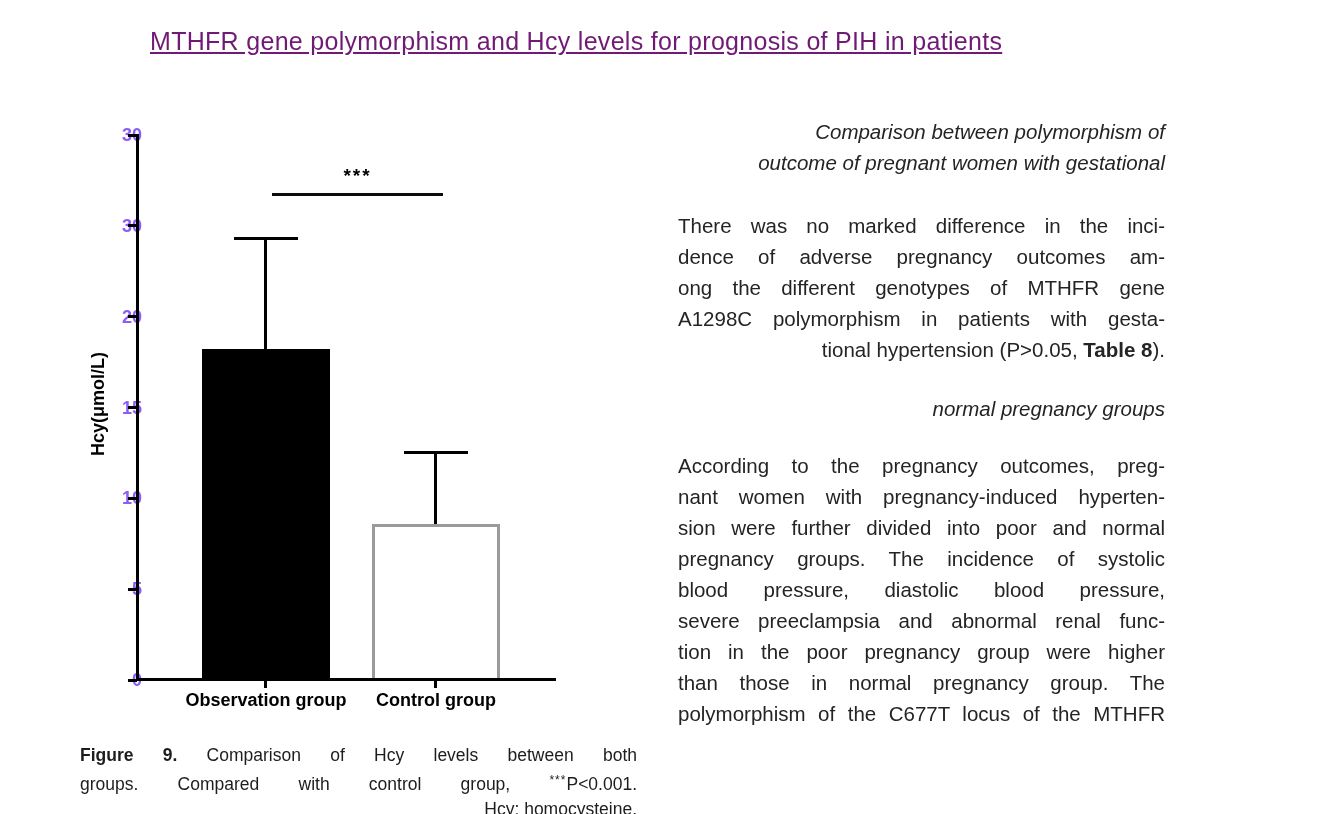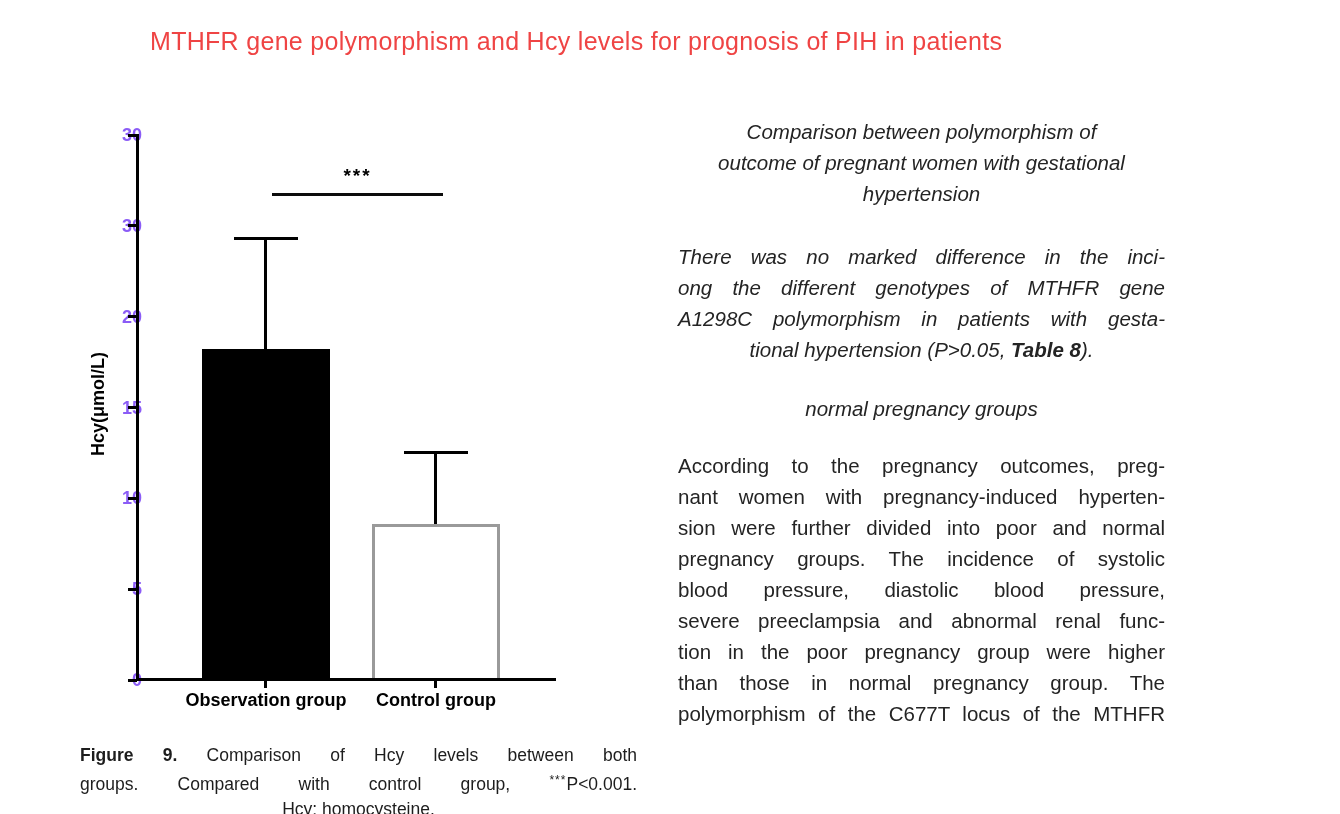--- a/index.html
+++ b/index.html
@@ -1,21 +1,21 @@
 <!DOCTYPE html>
 <html><head>
 <meta charset="utf-8">
 <style>
   html,body{margin:0;padding:0;background:#fff;}
   #page{position:relative;width:1340px;height:814px;background:#ffffff;overflow:hidden;
         font-family:"Liberation Sans",sans-serif;color:#262626;}
   .abs{position:absolute;}
 
   
-  .page-title{left:150px;top:27px;font-size:25px;letter-spacing:.3px;color:#ef4444;white-space:nowrap;}
+  .page-title{left:150px;top:27px;font-size:25px;letter-spacing:.3px;color:#701a75;white-space:nowrap;text-decoration:underline;}
 
   
   .axis{background:#000;}
   .y-axis{left:136px;top:134px;width:3px;height:547px;}
   .x-axis{left:136px;top:678px;width:420px;height:3px;z-index:5;}
   .ytick-mark{left:128px;width:9px;height:3px;background:#000;}
   .ytick-label{left:100px;width:42px;text-align:right;font-weight:bold;font-size:18px;color:#8b5cf6;line-height:22px;}
   .y-axis-label{left:-1px;top:393px;width:200px;height:22px;text-align:center;font-weight:bold;font-size:18px;color:#000;
                 transform:rotate(-90deg);transform-origin:50% 50%;white-space:nowrap;}
   .bar{position:absolute;box-sizing:border-box;z-index:2;}
@@ -32,28 +32,28 @@
   .xtick-mark{top:681px;width:3px;height:7px;background:#000;}
   .xtick-0{left:264px;}
   .xtick-1{left:434px;}
   .x-label{top:690px;width:200px;text-align:center;font-weight:bold;font-size:18px;color:#000;white-space:nowrap;}
   .x-label-0{left:166px;text-align:center;}
   .x-label-1{left:336px;}
 
   
   .caption{left:80px;top:743px;width:557px;font-size:17.5px;line-height:25px;color:#1d1d1d;}
   .jline{text-align:justify;text-align-last:justify;}
-  .lline{text-align:center;}
+  .lline{text-align:right;}
   .b{font-weight:bold;}
   .sup-stars{font-size:12px;vertical-align:6px;letter-spacing:1px;}
 
   
   .right-col{left:678px;top:116px;width:487px;font-size:20.5px;line-height:31px;color:#242424;}
   .ital{font-style:italic;}
-  .mt-p1{margin-top:32px;font-style:italic;}
+  .mt-p1{margin-top:32px;}
   .mt-h2{margin-top:28px;}
   .mt-p2{margin-top:26px;}
 </style>
 </head>
 <body>
 
 <div id="page">
 
   <div class="abs page-title">MTHFR gene polymorphism and Hcy levels for prognosis of PIH in patients</div>
 
@@ -105,25 +105,25 @@
       <span>groups. Compared with control group, </span><span class="sup-stars">***</span><span>P&lt;0.001.</span>
     </div>
     <div class="lline">Hcy: homocysteine.</div>
   </div>
 
   <div class="abs right-col">
 
     <div class="ital">
       <div class="lline">Comparison between polymorphism of</div>
       <div class="lline">outcome of pregnant women with gestational</div>
-      <div class="lline">hypertension</div>
     </div>
 
     <div class="mt-p1">
       <div class="jline">There was no marked difference in the inci-</div>
+      <div class="jline">dence of adverse pregnancy outcomes am-</div>
       <div class="jline">ong the different genotypes of MTHFR gene</div>
       <div class="jline">A1298C polymorphism in patients with gesta-</div>
       <div class="lline">
         <span>tional hypertension (P&gt;0.05, </span><span class="b">Table 8</span><span>).</span>
       </div>
     </div>
 
     <div class="ital mt-h2">
       <div class="lline">normal pregnancy groups</div>
     </div>

